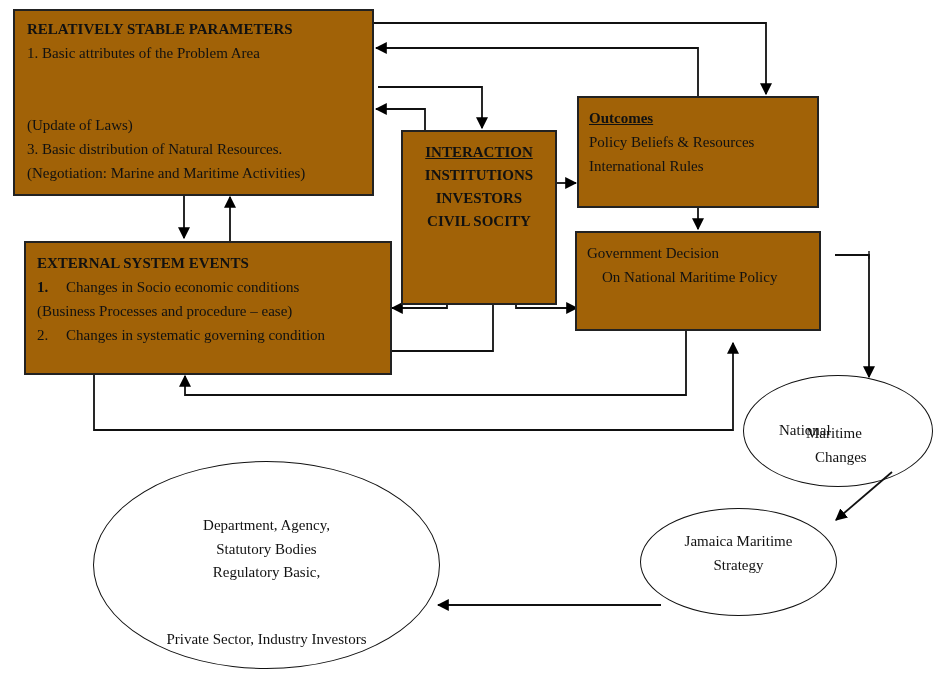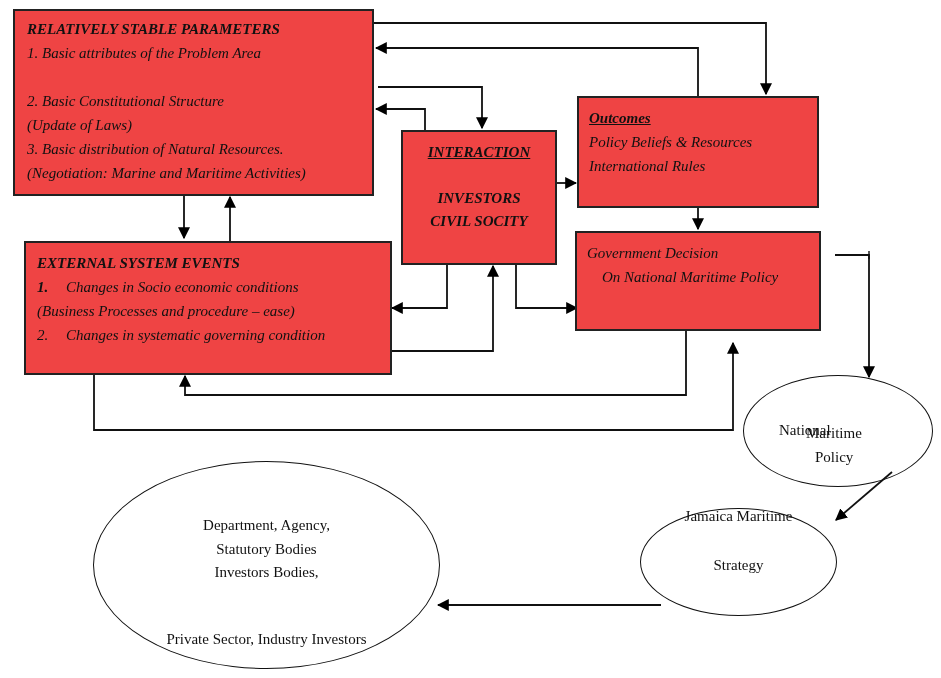--- a/index.html
+++ b/index.html
@@ -1,19 +1,19 @@
 <!DOCTYPE html>
 <html><head>
 <meta charset="utf-8">
 <style>
   html, body { margin: 0; padding: 0; background: #ffffff; }
   #stage { position: relative; width: 941px; height: 678px; overflow: hidden; background: #ffffff;
            font-family: "Liberation Serif", "DejaVu Serif", serif; color: #111111; }
   svg#wires { position: absolute; left: 0; top: 0; width: 941px; height: 678px; }
-  .box { position: absolute; border: 2px solid #222222; background: #ef4444; box-sizing: border-box; font-style: italic; }
+  .box { position: absolute; border: 2px solid #222222; background: #a16207; box-sizing: border-box; }
   .txt { position: absolute; font-size: 15px; line-height: 24px; white-space: nowrap; }
   .bold { font-weight: bold; }
   .ul { text-decoration: underline; }
   .center { text-align: center; }
   .node-shape { position: absolute; box-sizing: border-box; border: 1.6px solid #111111; border-radius: 50%; background: transparent; }
 </style>
 </head>
 <body>
 
 <div id="stage">
@@ -60,60 +60,60 @@
 
       <line x1="892" y1="472" x2="836" y2="520" marker-end="url(#ah2)"></line>
 
       <line x1="661" y1="605" x2="438" y2="605" marker-end="url(#ah2)"></line>
     </g>
   </svg>
 
   <div class="box" style="left:13px;top:9px;width:361px;height:187px;">
     <div class="txt bold" style="left:12px;top:6px;">RELATIVELY STABLE PARAMETERS</div>
     <div class="txt" style="left:12px;top:30px;">1. Basic attributes of the Problem Area</div>
-    <div class="txt" style="left:12px;top:78px;">2. Basic Constitutional Structure</div>
     <div class="txt" style="left:12px;top:102px;">(Update of Laws)</div>
     <div class="txt" style="left:12px;top:126px;">3. Basic distribution of Natural Resources.</div>
     <div class="txt" style="left:12px;top:150px;">(Negotiation: Marine and Maritime Activities)</div>
   </div>
 
   <div class="box" style="left:24px;top:241px;width:368px;height:134px;">
     <div class="txt bold" style="left:11px;top:8px;">EXTERNAL SYSTEM  EVENTS</div>
     <div class="txt bold" style="left:11px;top:32px;">1.</div>
     <div class="txt" style="left:40px;top:32px;">Changes in Socio economic conditions</div>
     <div class="txt" style="left:11px;top:56px;">(Business Processes and procedure – ease)</div>
     <div class="txt" style="left:11px;top:80px;">2.</div>
     <div class="txt" style="left:40px;top:80px;">Changes in systematic governing condition</div>
   </div>
 
-  <div class="box" style="left:401px;top:130px;width:156px;height:135px;">
+  <div class="box" style="left:401px;top:130px;width:156px;height:175px;">
     <div class="txt bold ul center" style="left:0;width:152px;top:8px;">INTERACTION</div>
+    <div class="txt bold center" style="left:0;width:152px;top:31px;">INSTITUTIONS</div>
     <div class="txt bold center" style="left:0;width:152px;top:54px;">INVESTORS</div>
     <div class="txt bold center" style="left:0;width:152px;top:77px;">CIVIL SOCITY</div>
   </div>
 
   <div class="box" style="left:577px;top:96px;width:242px;height:112px;">
     <div class="txt bold ul" style="left:10px;top:8px;">Outcomes</div>
     <div class="txt" style="left:10px;top:56px;">International Rules</div>
     <div class="txt" style="left:10px;top:32px;">Policy Beliefs &amp; Resources</div>
   </div>
 
   <div class="box" style="left:575px;top:231px;width:246px;height:100px;">
     <div class="txt" style="left:10px;top:8px;">Government Decision</div>
     <div class="txt" style="left:25px;top:32px;">On National Maritime Policy</div>
   </div>
 
   <div class="node-shape" style="left:743px;top:375px;width:190px;height:112px;"></div>
   <div class="txt" style="left:779px;top:397px;margin-top:21px;">National</div>
   <div class="txt" style="left:806px;top:421px;">Maritime</div>
-  <div class="txt" style="left:815px;top:445px;">Policy</div>
+  <div class="txt" style="left:815px;top:445px;">Changes</div>
 
   <div class="node-shape" style="left:640px;top:508px;width:197px;height:108px;"></div>
-  <div class="txt center" style="left:640px;width:197px;top:504px;">Jamaica Maritime</div>
+  <div class="txt center" style="left:640px;width:197px;top:529px;">Jamaica Maritime</div>
   <div class="txt center" style="left:640px;width:197px;top:553px;">Strategy</div>
 
   <div class="node-shape" style="left:93px;top:461px;width:347px;height:208px;"></div>
   <div class="txt center" style="left:93px;width:347px;top:513px;">Department, Agency,</div>
   <div class="txt center" style="left:93px;width:347px;top:537px;">Statutory Bodies</div>
-  <div class="txt center" style="left:93px;width:347px;top:560px;">Investors Bodies,</div>
+  <div class="txt center" style="left:93px;width:347px;top:560px;">Regulatory Basic,</div>
   <div class="txt center" style="left:93px;width:347px;top:584px;margin-top:43px;">Private Sector, Industry Investors</div>
 
 </div>
 
 </body></html>

